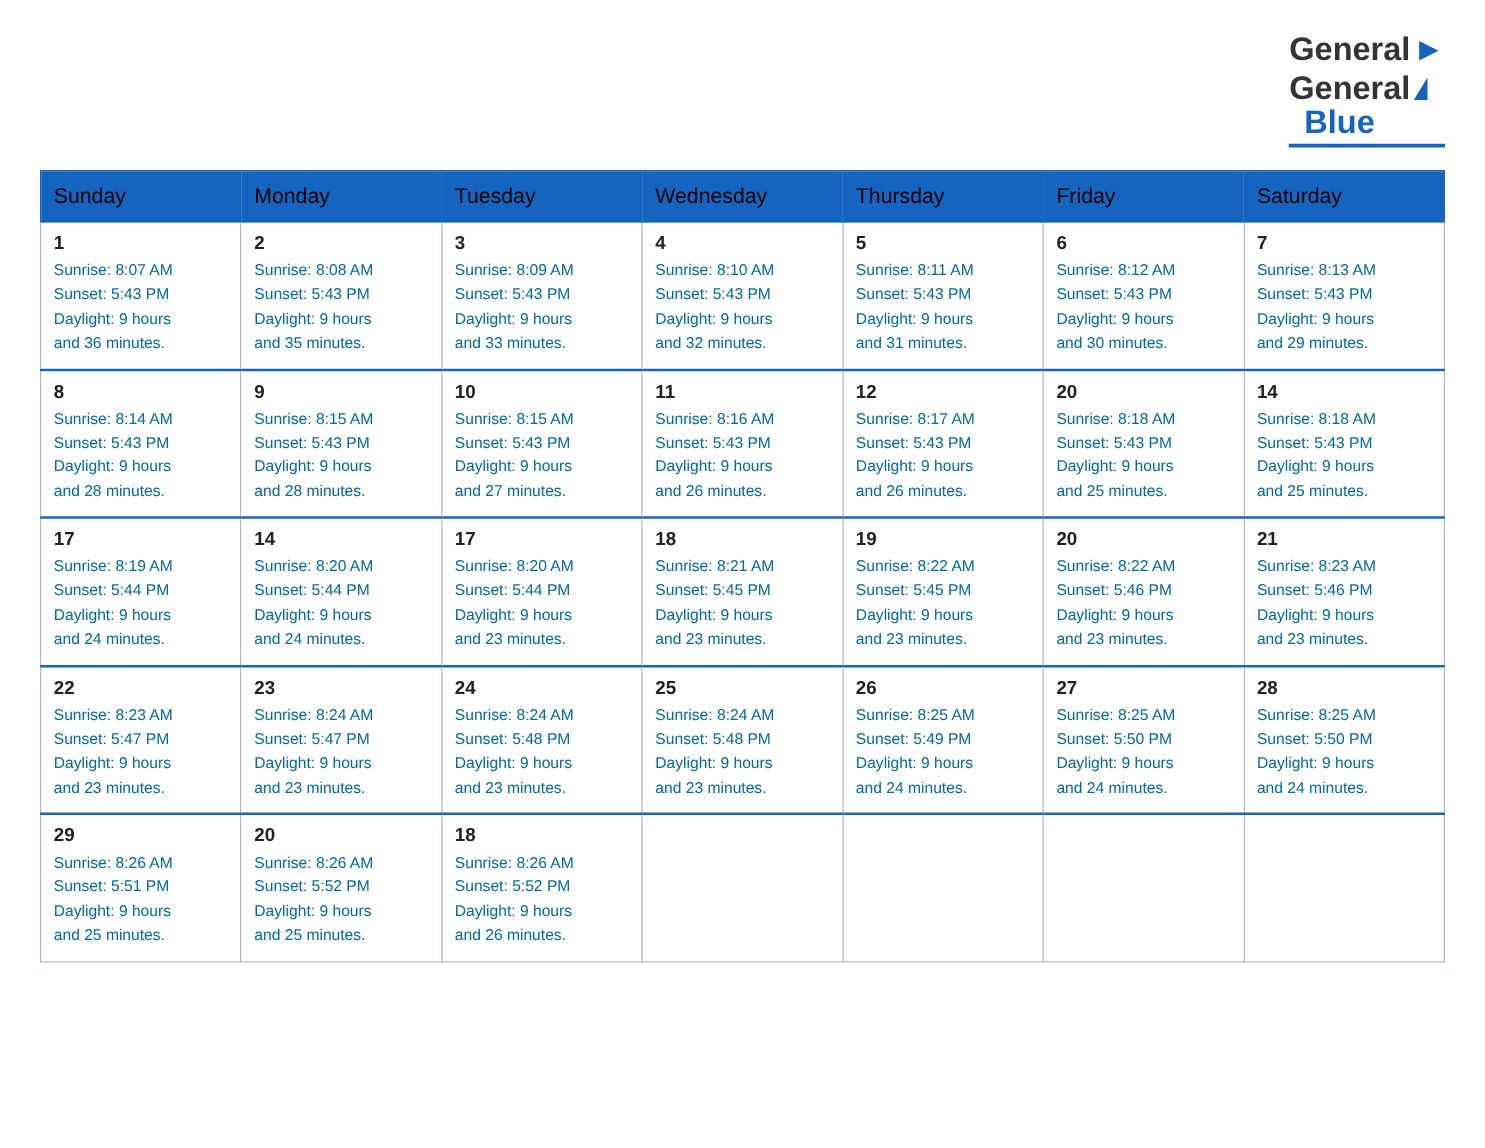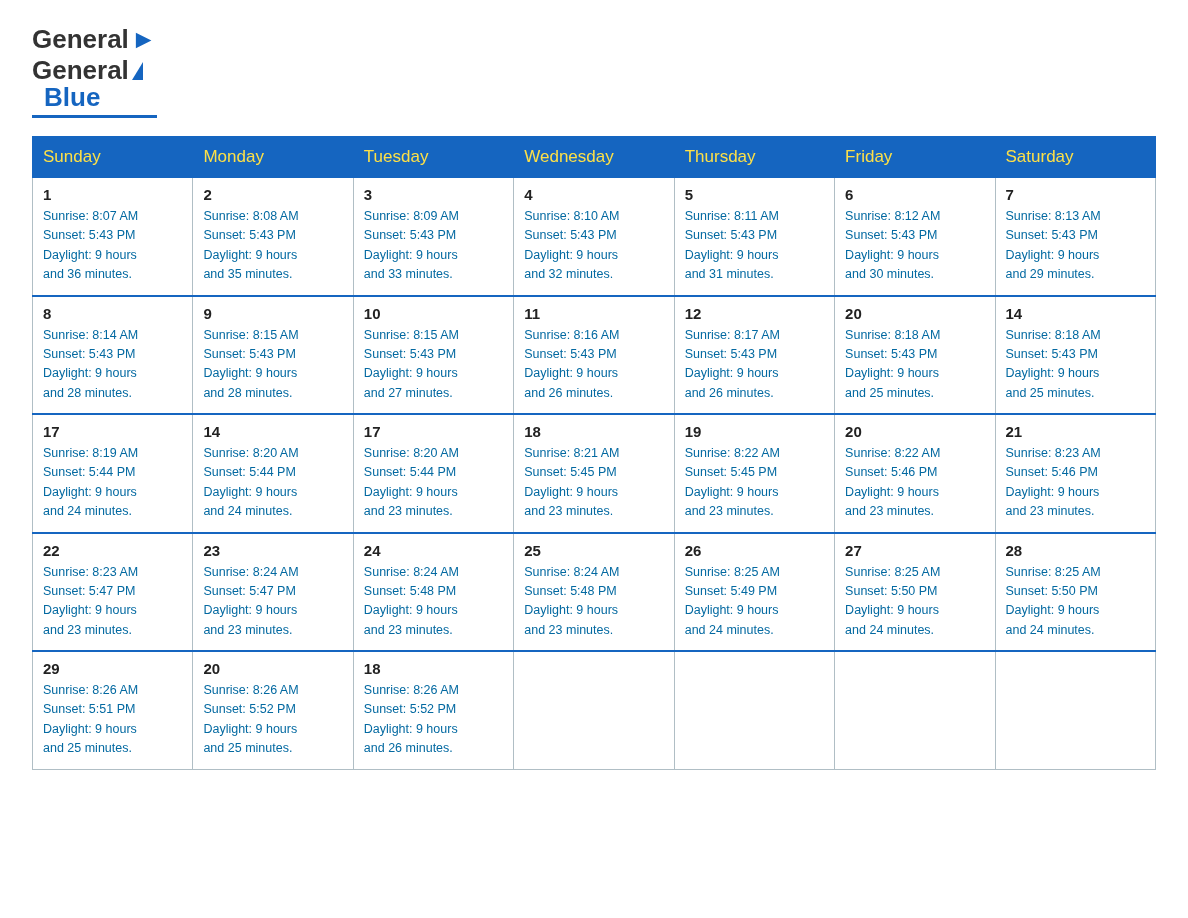--- a/index.html
+++ b/index.html
@@ -6,21 +6,21 @@
     body {
       font-family: Arial, Helvetica, sans-serif;
       background: #ffffff;
       color: #222;
       padding: 24px 32px;
       width: 1188px;
       min-height: 918px;
     }
     .header {
       display: flex;
-      justify-content: flex-start;
+      justify-content: flex-end;
       align-items: flex-start;
       margin-bottom: 18px;
       gap: 14px;
     }
     .logo {
       display: flex;
       flex-direction: column;
       align-items: flex-start;
     }
     .logo-text {
@@ -54,21 +54,21 @@
       font-weight: normal;
       margin-top: 4px;
     }
     .calendar-table {
       width: 100%;
       border-collapse: collapse;
       table-layout: fixed;
     }
     .calendar-table th {
       background: #1565c0;
-      color: #fde047;
+      color: #000000;
       font-size: 17px;
       font-weight: normal;
       padding: 10px 10px;
       text-align: left;
       border: 1px solid #1565c0;
     }
     .calendar-table td {
       vertical-align: top;
       padding: 8px 10px 10px 10px;
       border: 1px solid #b0bec5;

